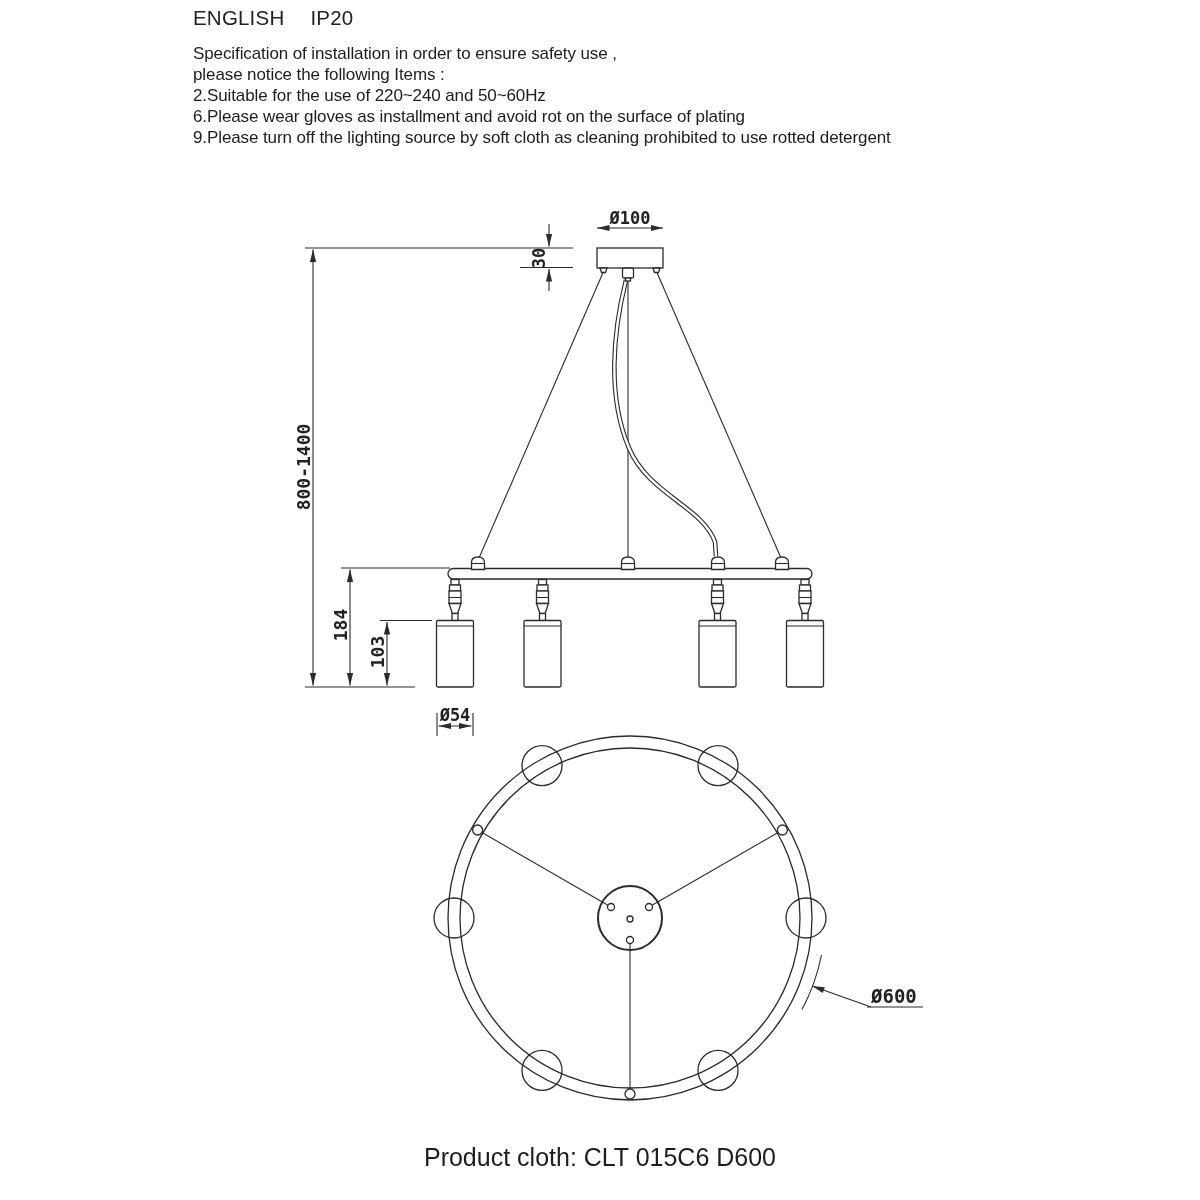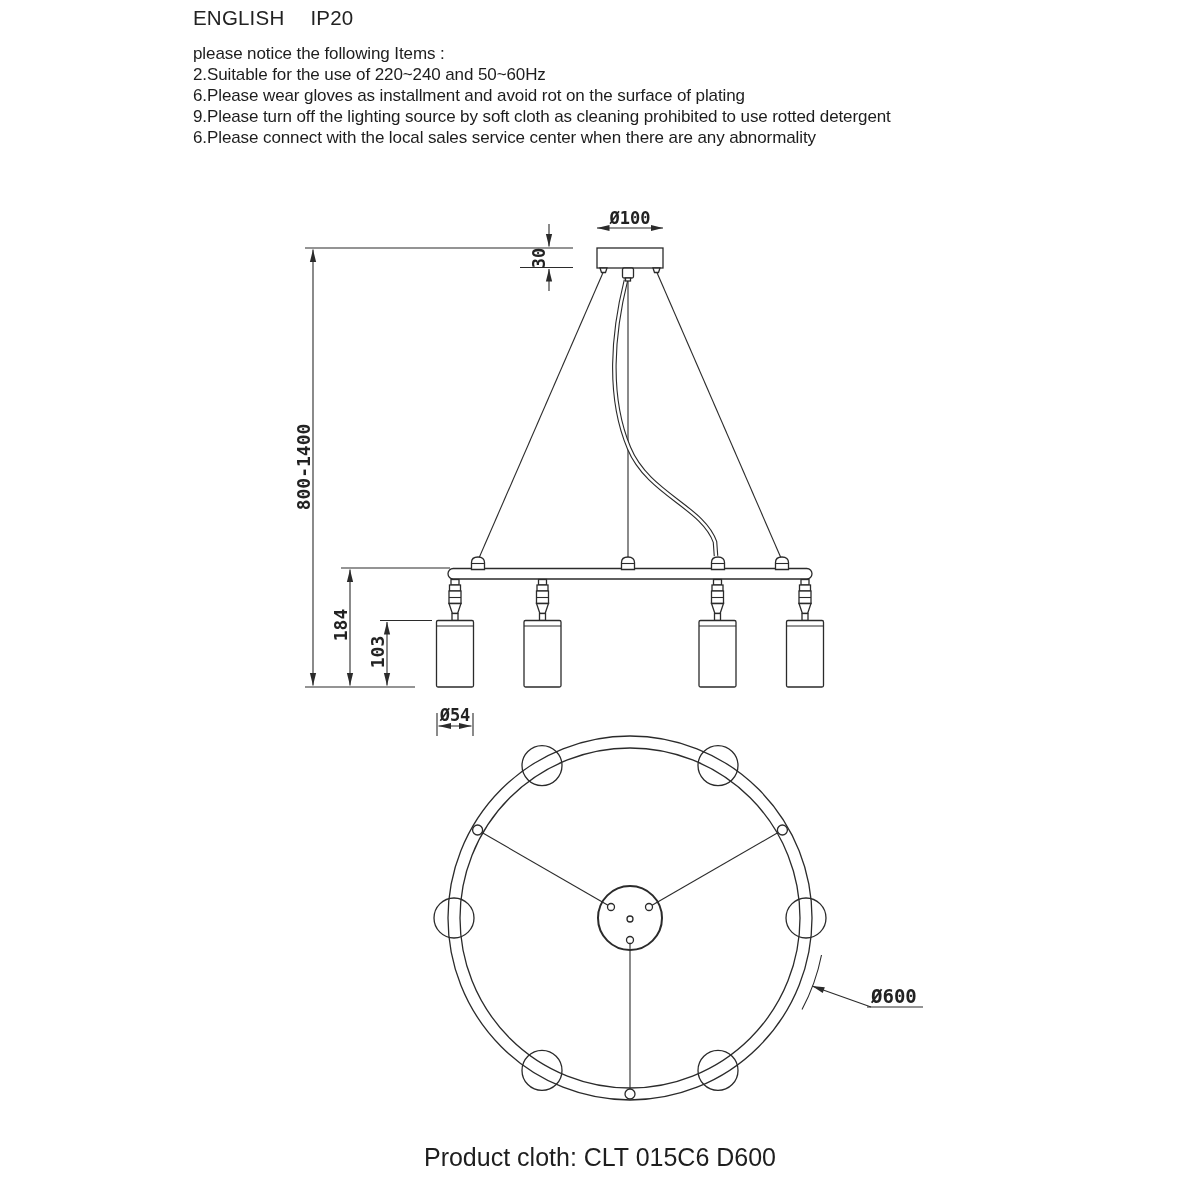--- a/index.html
+++ b/index.html
@@ -20,25 +20,25 @@
 </head>
 <body>
 
 <div class="page">
 
   <div class="hdr">
     <span>ENGLISH</span><span class="ip">IP20</span>
   </div>
 
   <div class="spec">
+    <div>Specification of installation in order to ensure safety use ,</div>
     <div>please notice the following Items :</div>
     <div>2.Suitable for the use of 220~240 and 50~60Hz</div>
     <div>6.Please wear gloves as installment and avoid rot on the surface of plating</div>
     <div>9.Please turn off the lighting source by soft cloth as cleaning prohibited to use rotted detergent</div>
-    <div>6.Please connect with the local sales service center when there are any abnormality</div>
   </div>
 
   <svg width="1200" height="1200" viewBox="0 0 1200 1200">
     <defs>
       <marker id="ae" markerWidth="14" markerHeight="8" refX="12.5" refY="4" orient="auto" markerUnits="userSpaceOnUse">
         <path d="M12.5,4 L0,0.9 L0,7.1 Z" fill="#2b2b2b"></path>
       </marker>
       <marker id="as" markerWidth="14" markerHeight="8" refX="0.5" refY="4" orient="auto" markerUnits="userSpaceOnUse">
         <path d="M0.5,4 L13,0.9 L13,7.1 Z" fill="#2b2b2b"></path>
       </marker>

